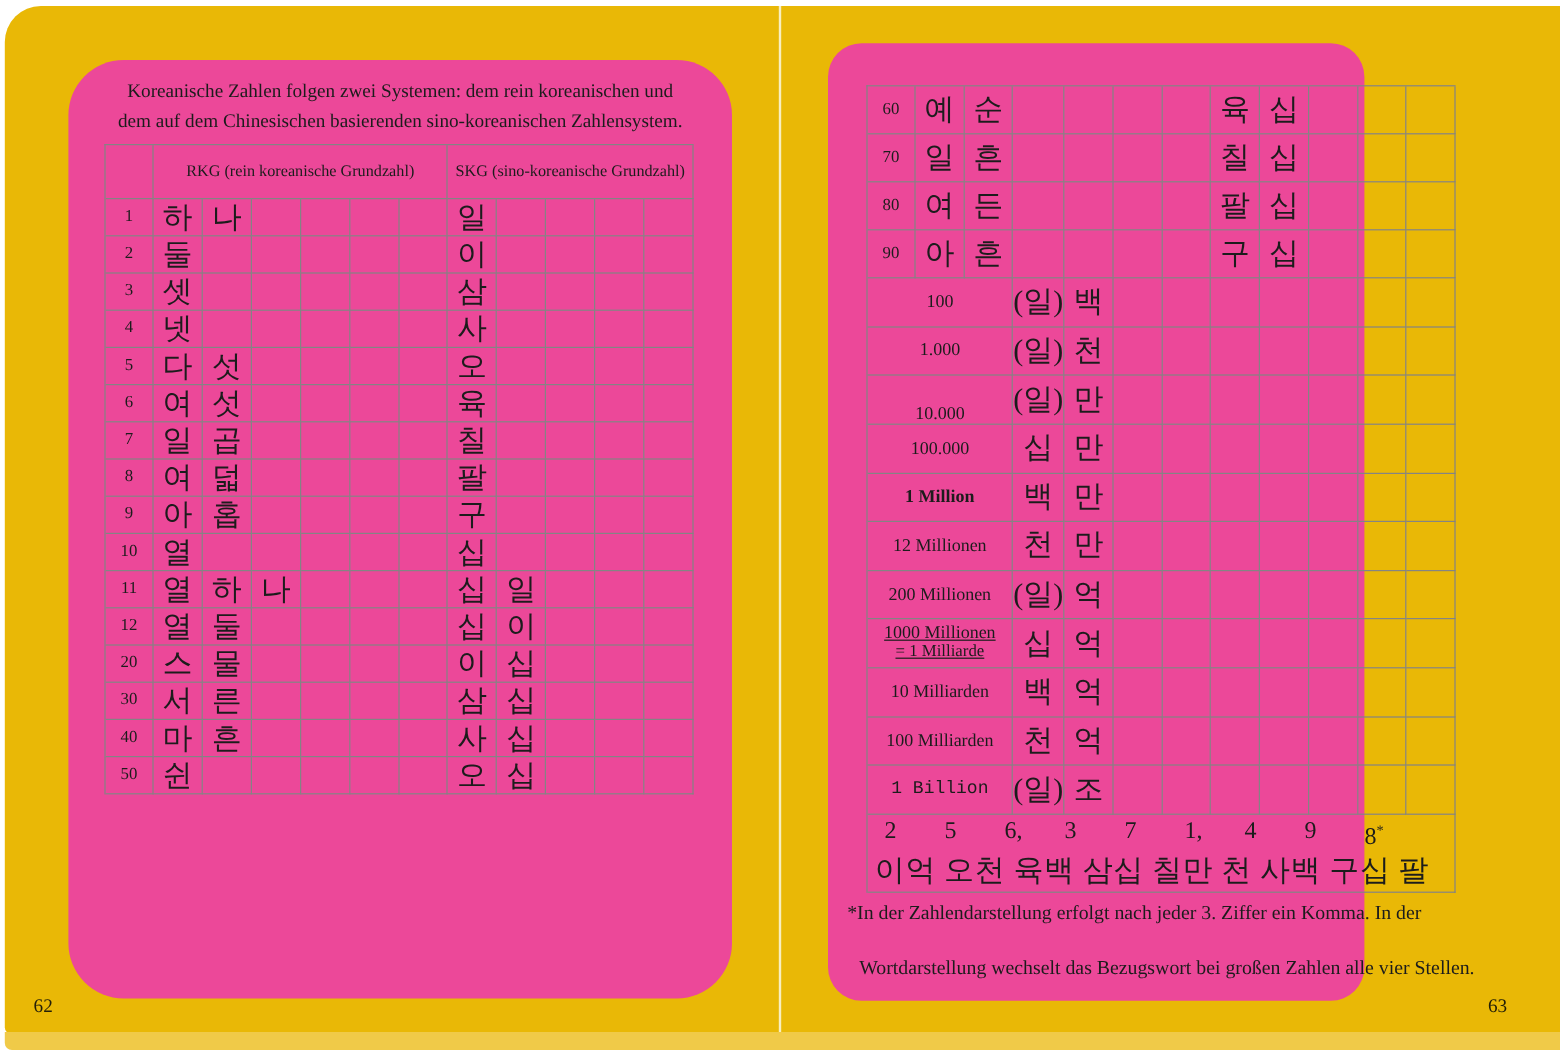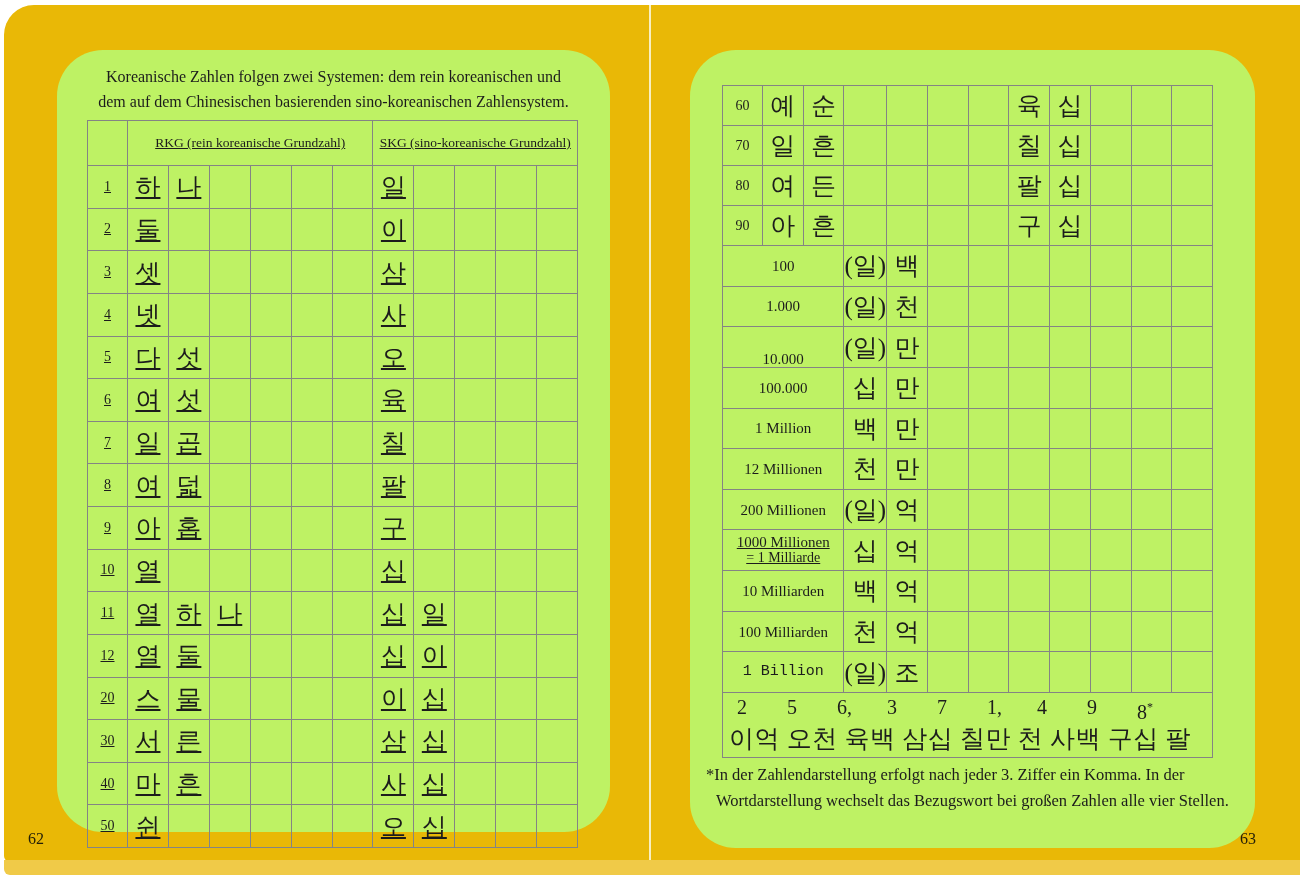--- a/index.html
+++ b/index.html
@@ -11,47 +11,47 @@
   }
   *{margin:0;padding:0;box-sizing:border-box;}
   html,body{width:1300px;height:875px;background:#ffffff;overflow:hidden;
     font-family:"Liberation Serif","DejaVu Serif",serif;color:var(--ink);}
   .stage{position:relative;width:1300px;height:875px;background:#ffffff;}
   .board{position:absolute;left:4px;top:5px;width:1296px;height:857px;
     background:var(--gold);border-radius:30px 0 0 6px;}
   .board-bottom{position:absolute;left:4px;top:860px;width:1296px;height:15px;
     background:var(--gold-light);border-radius:0 0 0 6px;}
   .spine{position:absolute;left:649px;top:5px;width:2px;height:855px;background:var(--spine);}
-  .page{position:absolute;background:#bef264;border-radius:46px;}
+  .page{position:absolute;background:#ec4899;border-radius:46px;}
   .page-left{left:57px;top:50px;width:553px;height:782px;}
-  .page-right{left:690px;top:50px;width:565px;height:798px;}
+  .page-right{left:690px;top:36px;width:447px;height:798px;border-radius:28px;}
   .intro{position:absolute;top:14px;left:0;right:0;text-align:center;
     font-size:16px;line-height:25px;color:var(--ink);}
   .grid{position:absolute;display:grid;border-top:1px solid var(--bc);border-left:1px solid var(--bc);}
-  .ltable{left:30px;top:70px;width:491px;height:728px;
+  .ltable{left:30px;top:70px;width:491px;height:542px;
     grid-template-columns:40px repeat(11,1fr);
-    grid-template-rows:45px repeat(16,1fr);text-decoration:underline;}
+    grid-template-rows:45px repeat(16,1fr);}
   .rtable{left:32px;top:35px;width:491px;height:673px;
     grid-template-columns:40px repeat(11,1fr);
     grid-template-rows:repeat(4,40px) repeat(11,1fr) 65px;}
   .cell{border-right:1px solid var(--bc);border-bottom:1px solid var(--bc);
     display:flex;align-items:center;justify-content:center;overflow:visible;}
   .hd{font-size:13.5px;white-space:nowrap;}
   .num{font-size:14px;}
   .ko{font-size:25px;line-height:1;white-space:nowrap;}
   .label{flex-direction:column;font-size:15px;line-height:16px;text-align:center;}
   .label .l2{font-size:14px;}
   .example{flex-direction:column;align-items:stretch;justify-content:center;padding:2px 0 4px 6px;}
   .digits{display:flex;font-size:20px;line-height:26px;}
   .digits .slot{width:50px;flex:0 0 auto;padding-left:8px;white-space:nowrap;}
   .digits sup{font-size:12px;}
   .reading{font-size:25px;line-height:30px;white-space:nowrap;letter-spacing:0.5px;}
   .footnote{position:absolute;left:16px;top:712px;width:534px;
     font-size:16.5px;line-height:26px;color:var(--ink);}
-  .footnote .fn2{padding-left:10px;}
+  .footnote .fn2{padding-left:10px;margin-top:20px;}
   .pagenum{position:absolute;font-size:16px;color:#231f08;}
   .pn-left{left:28px;top:830px;text-align:center;}
   .pn-right{left:1240px;top:830px;}
 </style>
 </head>
 <body>
 
 <div class="stage">
   <div class="board"></div>
   <div class="board-bottom"></div>
@@ -352,21 +352,21 @@
         </div>
         <div class="cell ko">십</div>
         <div class="cell ko">만</div>
         <div class="cell"></div>
         <div class="cell"></div>
         <div class="cell"></div>
         <div class="cell"></div>
         <div class="cell"></div>
         <div class="cell"></div>
         <div class="cell"></div>
-        <div class="cell label" style="grid-column: span 3;">
+        <div class="cell label" style="grid-column: span 3; font-weight: bold;">
           <div class="l1">1 Million</div>
         </div>
         <div class="cell ko">백</div>
         <div class="cell ko">만</div>
         <div class="cell"></div>
         <div class="cell"></div>
         <div class="cell"></div>
         <div class="cell"></div>
         <div class="cell"></div>
         <div class="cell"></div>

